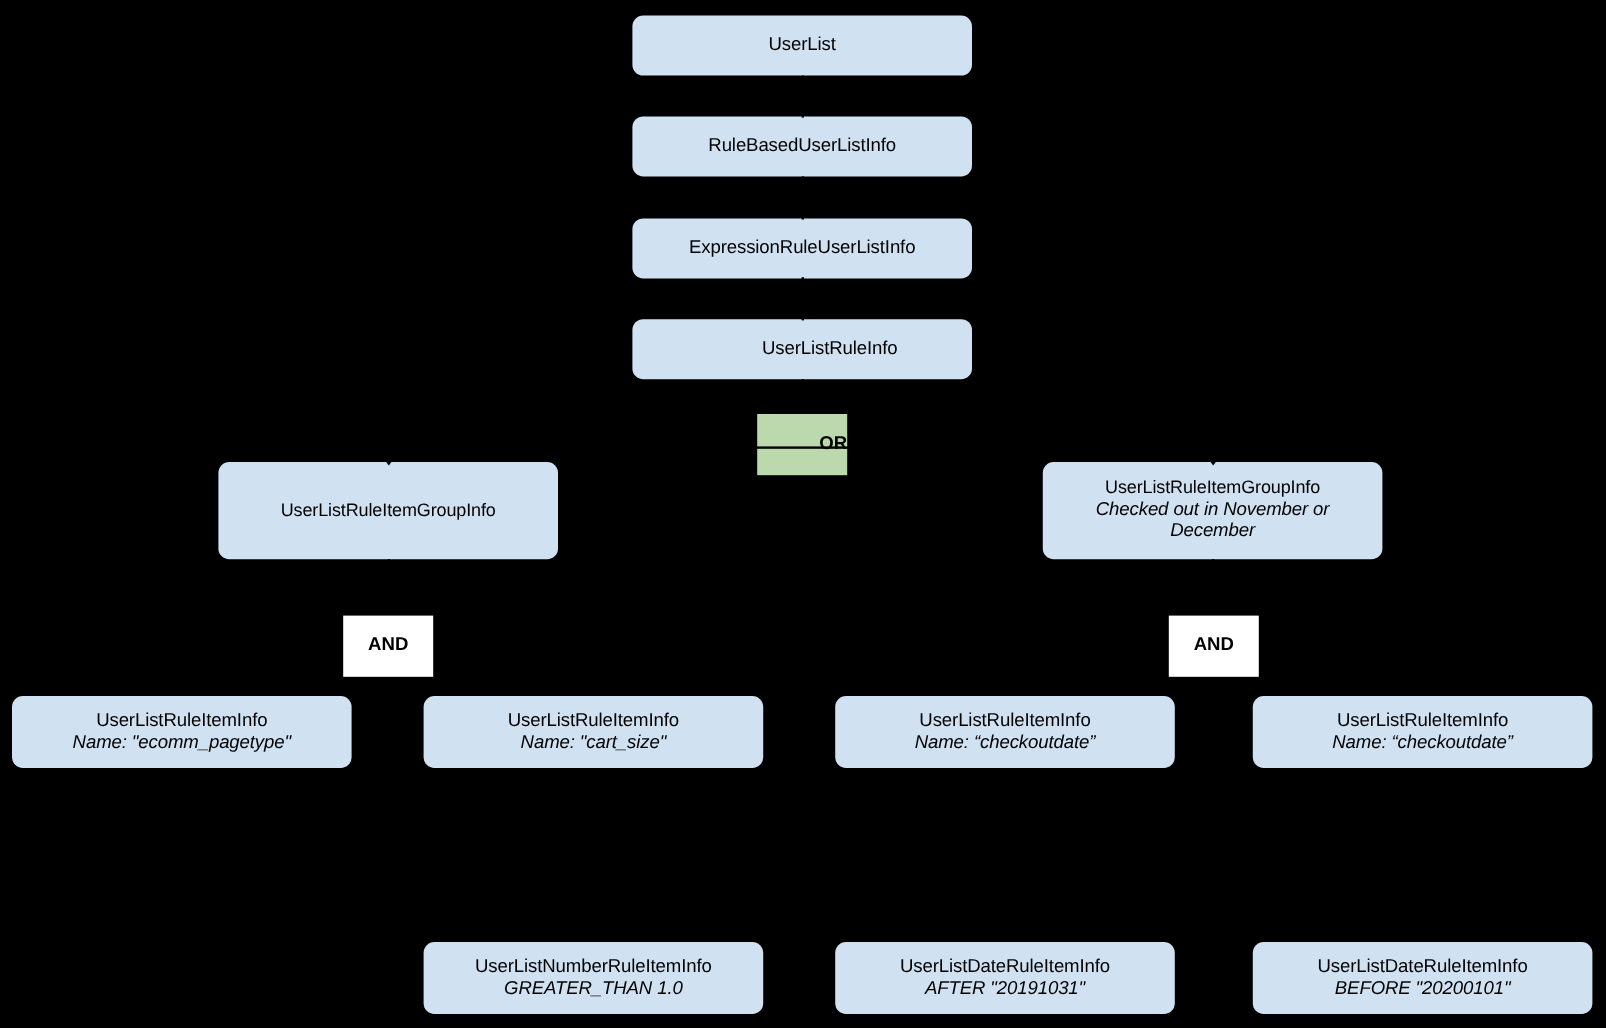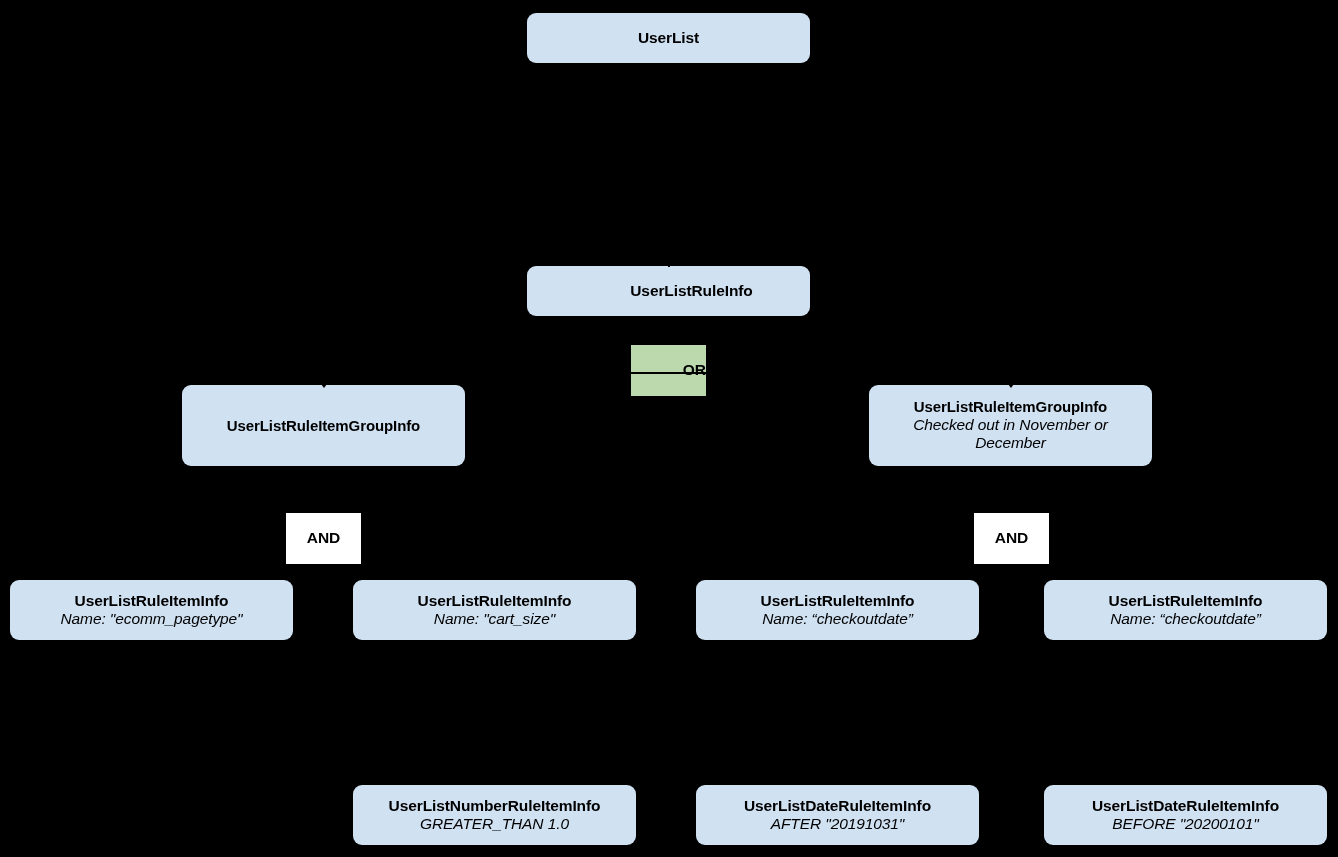--- a/index.html
+++ b/index.html
@@ -34,21 +34,21 @@
   .node.op {
     border-radius: 0;
   }
   .node.op-or {
     background: #bcd9ae;
   }
   .node.op-and {
     background: #ffffff;
   }
   .title {
-    font-weight: bold;
+    font-weight: normal;
     font-size: 15.5px;
     letter-spacing: -0.1px;
     white-space: nowrap;
   }
   .title.wide {
     font-size: 15px;
   }
   .subtitle {
     font-style: italic;
     font-size: 15.5px;
@@ -98,21 +98,27 @@
   <div class="edge" style="left:1185px; top:565px; width:2px; height:15px;"></div>
   <div class="edge" style="left:151px; top:640px; width:2px; height:145px;"></div>
   <div class="edge" style="left:495px; top:640px; width:2px; height:145px;"></div>
   <div class="edge" style="left:838px; top:640px; width:2px; height:145px;"></div>
   <div class="edge" style="left:1185px; top:640px; width:2px; height:145px;"></div>
 
   <div class="node rounded" style="left:527px; top:13px; width:283px; height:50px;">
     <span class="title">UserList</span>
   </div>
 
+  <div class="node rounded" style="left:527px; top:97px; width:283px; height:50px;">
+    <span class="title">RuleBasedUserListInfo</span>
+  </div>
 
+  <div class="node rounded" style="left:527px; top:182px; width:283px; height:50px;">
+    <span class="title">ExpressionRuleUserListInfo</span>
+  </div>
 
   <div class="node rounded" style="left:527px; top:266px; width:283px; height:50px;padding-left:46px;">
     <span class="title">UserListRuleInfo</span>
   </div>
 
   <div class="node op op-or" style="left:631px; top:345px; width:75px; height:51px;align-items:flex-end;">
     <span class="op-label">OR</span>
   </div>
 
   <div class="arrowhead" style="left:315px; top:376px;"></div>

